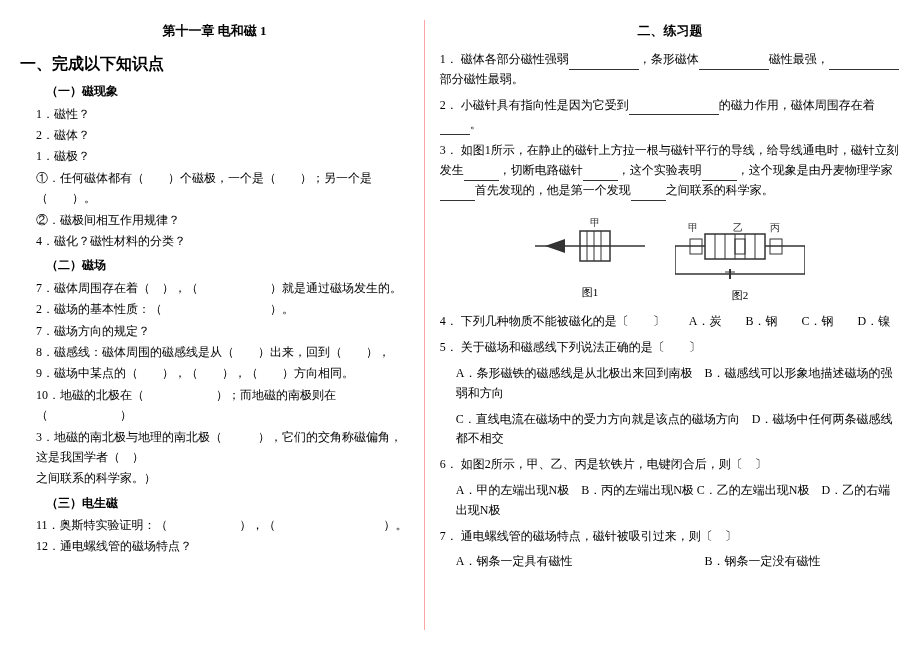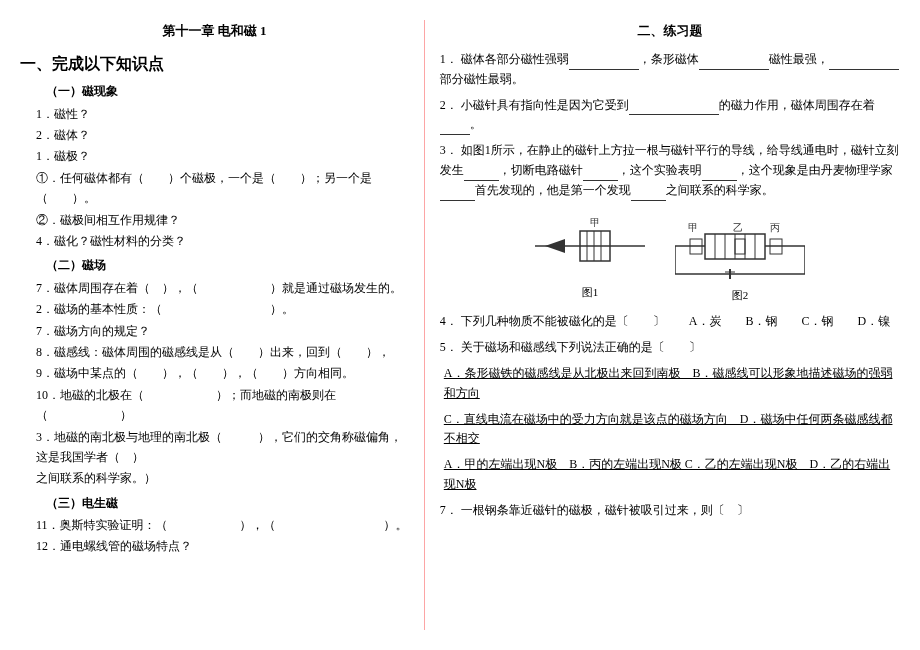--- a/index.html
+++ b/index.html
@@ -89,22 +89,21 @@
     .fig-label {
       text-align: center;
       font-size: 11px;
       margin-top: 2px;
     }
     
     .circuit-svg {
       display: block;
     }
     .indent {
-      margin-left: 4px;
-      text-decoration: underline;
+      margin-left: 16px;
     }
   </style>
 </head>
 <body>
 
 <div class="page">
 
   <div class="left-column">
     <div class="chapter-title">第十一章  电和磁 1</div>
     <div class="section-title">一、完成以下知识点</div>
@@ -210,22 +209,29 @@
       <span>5．</span>
       <span>关于磁场和磁感线下列说法正确的是〔　　〕</span>
     </div>
     <div class="question indent">
       <span>A．条形磁铁的磁感线是从北极出来回到南极　B．磁感线可以形象地描述磁场的强弱和方向</span>
     </div>
     <div class="question indent">
       <span>C．直线电流在磁场中的受力方向就是该点的磁场方向　D．磁场中任何两条磁感线都不相交</span>
     </div>
 
+    <div class="question">
+      <span>6．</span>
+      <span>如图2所示，甲、乙、丙是软铁片，电键闭合后，则〔　〕</span>
+    </div>
     <div class="question indent">
       <span>A．甲的左端出现N极　B．丙的左端出现N极 C．乙的左端出现N极　D．乙的右端出现N极</span>
     </div>
 
     <div class="question">
       <span>7．</span>
-      <span>一根钢条靠近磁针的磁极，磁针被吸引过来，则〔　〕</span>
+      <span>通电螺线管的磁场特点，磁针被吸引过来，则〔　〕</span>
+    </div>
+    <div class="question indent">
+      <span>A．钢条一定具有磁性　　　　　　　　　　　B．钢条一定没有磁性</span>
     </div>
   </div>
 </div>
 
 </body></html>

